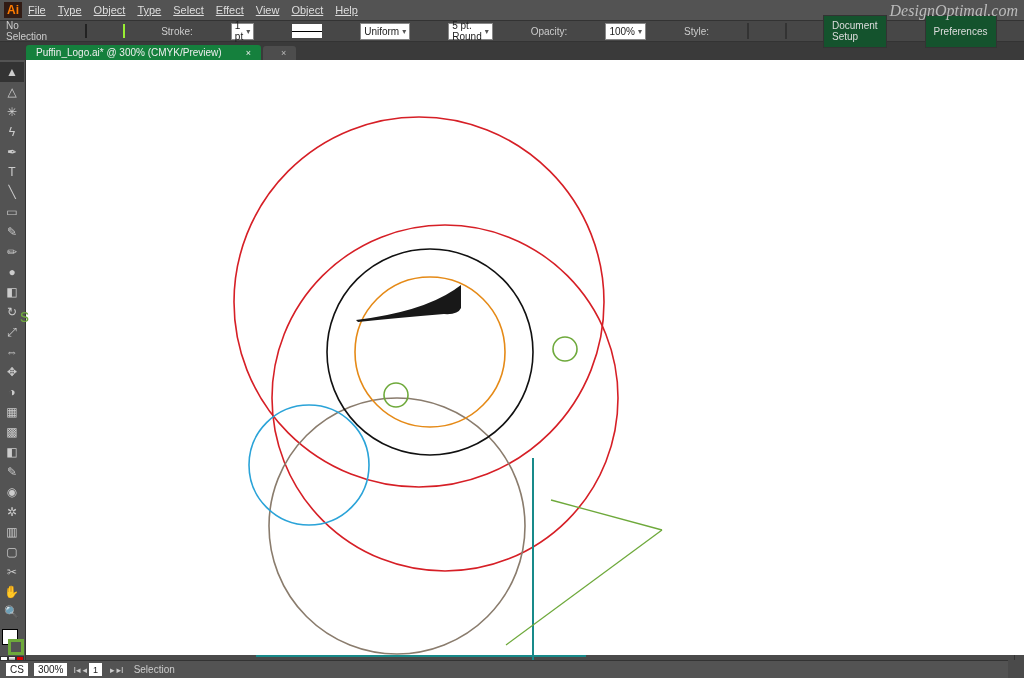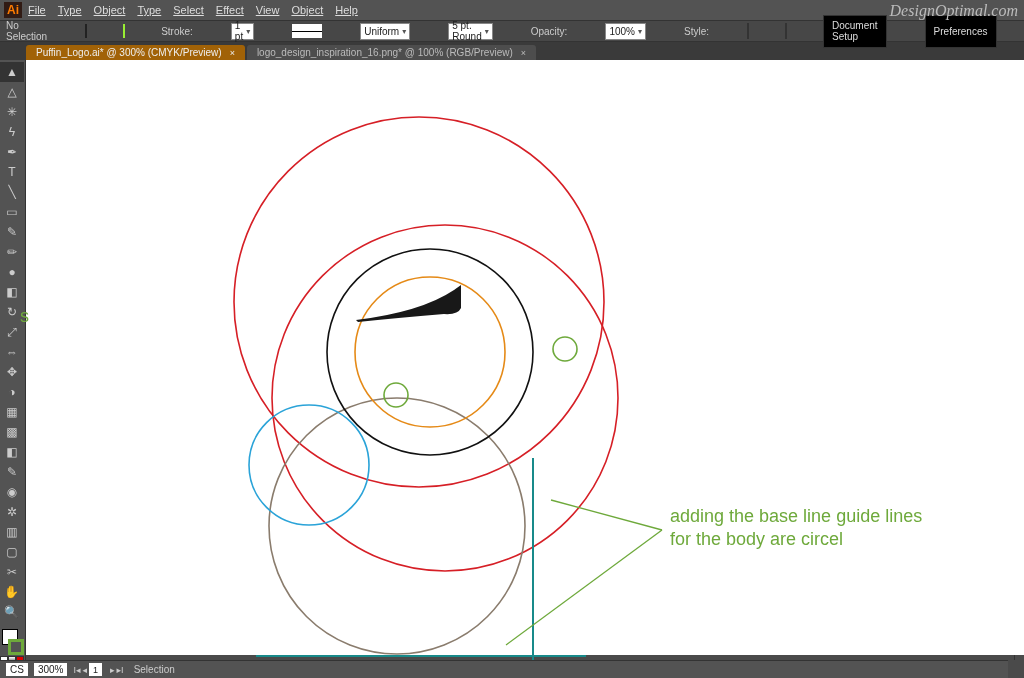--- a/index.html
+++ b/index.html
@@ -15,27 +15,27 @@
   
   .controlbar { height: 22px; background: #474747; display:flex; align-items:center; padding:0 6px; color:#ccc; font-size:10px; border-top:1px solid #333; border-bottom:1px solid #333;gap:32px;}
   .cb-label { margin-right:6px; }
   .cb-swatch { width:22px; height:14px; border:1px solid #222; margin-right:4px; display:inline-block;}
   .cb-swatch.red { background: linear-gradient(135deg,#fff 40%,#e00 40%);}
   .cb-swatch.green { background:#4b7; border:1px solid #9e3;}
   .cb-field { background:#fff; color:#222; border:1px solid #888; height:17px; padding:0 3px; display:flex; align-items:center; margin-right:6px; font-size:10px;}
   .cb-dd::after{content:"▾"; margin-left:3px; font-size:8px; color:#555;}
   .cb-line { width:40px; height:14px; background:#fff; display:flex; align-items:center; justify-content:center; margin-right:6px;}
   .cb-line span{display:block;width:30px;height:1px;background:#000;}
-  .cb-btn { background:#000000; border:1px solid #333; color:#ddd; padding:6px 8px; margin-right:6px; height:33px; display:flex; align-items:center;}
+  .cb-btn { background:#14532d; border:1px solid #333; color:#ddd; padding:6px 8px; margin-right:6px; height:33px; display:flex; align-items:center;}
   .cb-iconbtn { width:18px; height:16px; background:#5b5b5b; border:1px solid #333; margin-right:4px;}
 
   
   .tabbar { height: 18px; background:#3a3a3a; display:flex; align-items:flex-end; padding-left:26px; color:#bbb; font-size:10px;}
   .tab { background:#4d4d4d; padding:2px 10px; border-top-left-radius:3px; border-top-right-radius:3px; margin-right:2px; display:flex; align-items:center;}
-  .tab.active{ background:#a16207; color:#eee;}
+  .tab.active{ background:#15803d; color:#eee;gap:16px;}
   .tab .x { margin-left:8px; font-size:9px;}
 
   
   .toolbox { position:absolute; left:0; top:60px; width:26px; background:#535353; border-right:1px solid #333; padding-top:2px;}
   .tool { width:24px; height:20px; display:flex; align-items:center; justify-content:center; color:#ccc; font-size:12px; cursor:default;}
   .tool.sel{ background:#333; }
   .fillstroke { position:relative; width:24px; height:28px; margin-top:6px; margin-left:1px;}
   .fillstroke .fill{position:absolute; left:1px; top:1px; width:16px; height:16px; background:#fff; border:1px solid #000;}
   .fillstroke .stroke{position:absolute; right:1px; bottom:1px; width:16px; height:16px; background:#535353; border:3px solid #6ea93b;}
   .mini { width:24px; height:10px; display:flex;}
@@ -93,21 +93,20 @@
   <span class="cb-btn">Preferences</span>
   <span class="cb-iconbtn"></span>
 </div>
 
 <div class="tabbar">
   <div class="tab active">
     <span>Puffin_Logo.ai* @ 300% (CMYK/Preview)</span>
     <span class="x">×</span>
   </div>
   <div class="tab">
-    <span>logo_design_inspiration_16.png* @ 100% (RGB/Preview)</span>
     <span class="x">×</span>
   </div>
 </div>
 
 <div class="toolbox" id="toolbox">
     <div class="tool sel">▲</div>
     <div class="tool">△</div>
     <div class="tool">✳</div>
     <div class="tool">ϟ</div>
     <div class="tool">✒</div>
@@ -162,24 +161,20 @@
         <circle cx="404" cy="292" r="75" fill="none" stroke="#e58a17" stroke-width="1.6"></circle>
         <circle cx="539" cy="289" r="12" fill="none" stroke="#6ea93b" stroke-width="1.6"></circle>
         <circle cx="370" cy="335" r="12" fill="none" stroke="#6ea93b" stroke-width="1.6"></circle>
         <path d="M330 260 Q395 252 428 230 L435 225 L435 248 Q432 255 418 254 Q370 258 332 262 Z" fill="#181818"></path>
         <line x1="230" y1="596" x2="560" y2="596" stroke="#188a8a" stroke-width="2"></line>
         <line x1="507" y1="398" x2="507" y2="625" stroke="#188a8a" stroke-width="2"></line>
         <line x1="636" y1="470" x2="525" y2="440" stroke="#6ea93b" stroke-width="1.3"></line>
         <line x1="636" y1="470" x2="480" y2="585" stroke="#6ea93b" stroke-width="1.3"></line>
       </svg>
     <div class="annot" style="left:-6px; top:245px;">s</div>
-    <div class="annot" style="left:644px; top:445px;">
-      <div>adding the base line guide lines</div>
-      <div>for the body are circel</div>
-    </div>
   </div>
 </div>
 
 <div class="statusbar">
   <span class="sb-field">CS</span>
   <span class="sb-field">300%</span>
   <div class="sb-nav">
     <span>I◂</span>
     <span>◂</span>
     <span class="sb-field">1</span>

